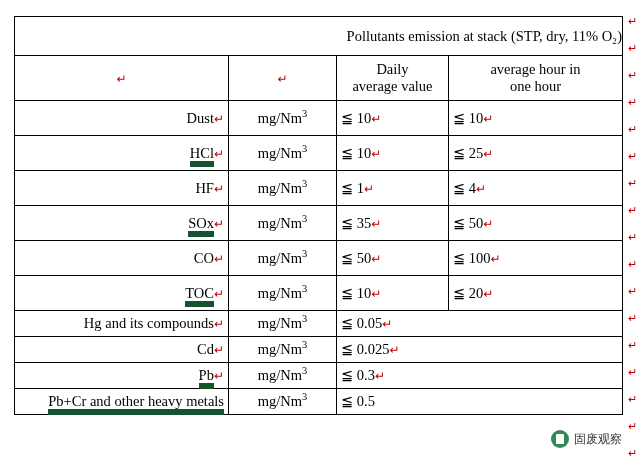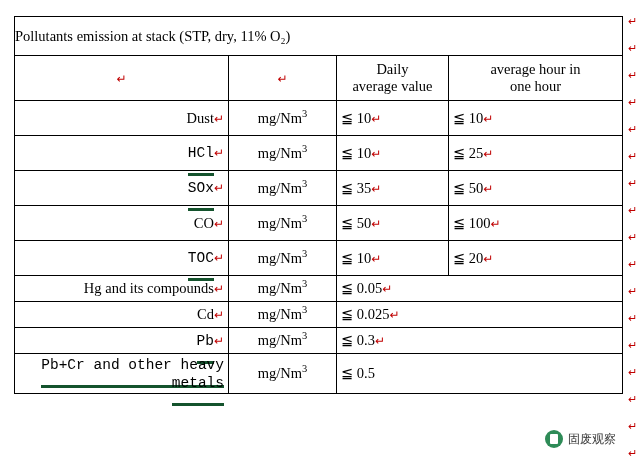--- a/index.html
+++ b/index.html
@@ -35,21 +35,21 @@
     background: #fff;
   }
   table.main td {
     border: 1px solid #000000;
     font-size: 14.5px;
     padding: 2px 4px;
     vertical-align: middle;
     line-height: 1.15;
   }
   .title-cell {
-    text-align: left;
+    text-align: right;
     font-size: 15.5px;
     height: 30px;
     padding: 4px 0 !important;
   }
   .hdr {
     text-align: center;
     height: 40px;
     font-size: 14.5px;
     line-height: 1.2;
   }
@@ -71,23 +71,22 @@
     height: 21px;
     margin-left: 13px;
   }
   .pilcrow {
     color: #c00000;
     font-family: "Liberation Serif", serif;
     font-size: 12px;
     vertical-align: baseline;
   }
   .red-underline {
-    border-bottom: 3px solid #14532d;
-    padding-bottom: 12px;
-    font-family: Liberation Mono, monospace;
+    border-bottom: 6px solid #14532d;
+    padding-bottom: 0px;
   }
   sup {
     font-size: 0.72em;
     vertical-align: super;
     line-height: 0;
   }
   
   .margin-marks {
     position: absolute;
     left: 628px;
@@ -95,21 +94,21 @@
     width: 12px;
   }
   .margin-marks div {
     color: #c00000;
     font-size: 11px;
     line-height: 1;
   }
   
   .watermark {
     position: absolute;
-    right: 20px;
+    right: 14px;
     bottom: 6px;
     display: flex;
     align-items: center;
     background: #ffffff;
     padding: 2px 4px;
     border-radius: 2px;
   }
   .wm-logo {
     width: 18px;
     height: 18px;
@@ -171,20 +170,26 @@
             <td class="c-val">≦ 10<span class="pilcrow">↵</span></td>
             <td class="c-val">≦ 10<span class="pilcrow">↵</span></td>
           </tr>
           <tr class="row-tall">
             <td class="c-name"><span class="red-underline">HCl</span><span class="pilcrow">↵</span></td>
             <td class="c-unit"><span>mg/Nm<sup>3</sup></span></td>
             <td class="c-val">≦ 10<span class="pilcrow">↵</span></td>
             <td class="c-val">≦ 25<span class="pilcrow">↵</span></td>
           </tr>
           <tr class="row-tall">
+            <td class="c-name"><span>HF</span><span class="pilcrow">↵</span></td>
+            <td class="c-unit"><span>mg/Nm<sup>3</sup></span></td>
+            <td class="c-val">≦ 1<span class="pilcrow">↵</span></td>
+            <td class="c-val">≦ 4<span class="pilcrow">↵</span></td>
+          </tr>
+          <tr class="row-tall">
             <td class="c-name"><span class="red-underline">SOx</span><span class="pilcrow">↵</span></td>
             <td class="c-unit"><span>mg/Nm<sup>3</sup></span></td>
             <td class="c-val">≦ 35<span class="pilcrow">↵</span></td>
             <td class="c-val">≦ 50<span class="pilcrow">↵</span></td>
           </tr>
           <tr class="row-tall">
             <td class="c-name"><span>CO</span><span class="pilcrow">↵</span></td>
             <td class="c-unit"><span>mg/Nm<sup>3</sup></span></td>
             <td class="c-val">≦ 50<span class="pilcrow">↵</span></td>
             <td class="c-val">≦ 100<span class="pilcrow">↵</span></td>

